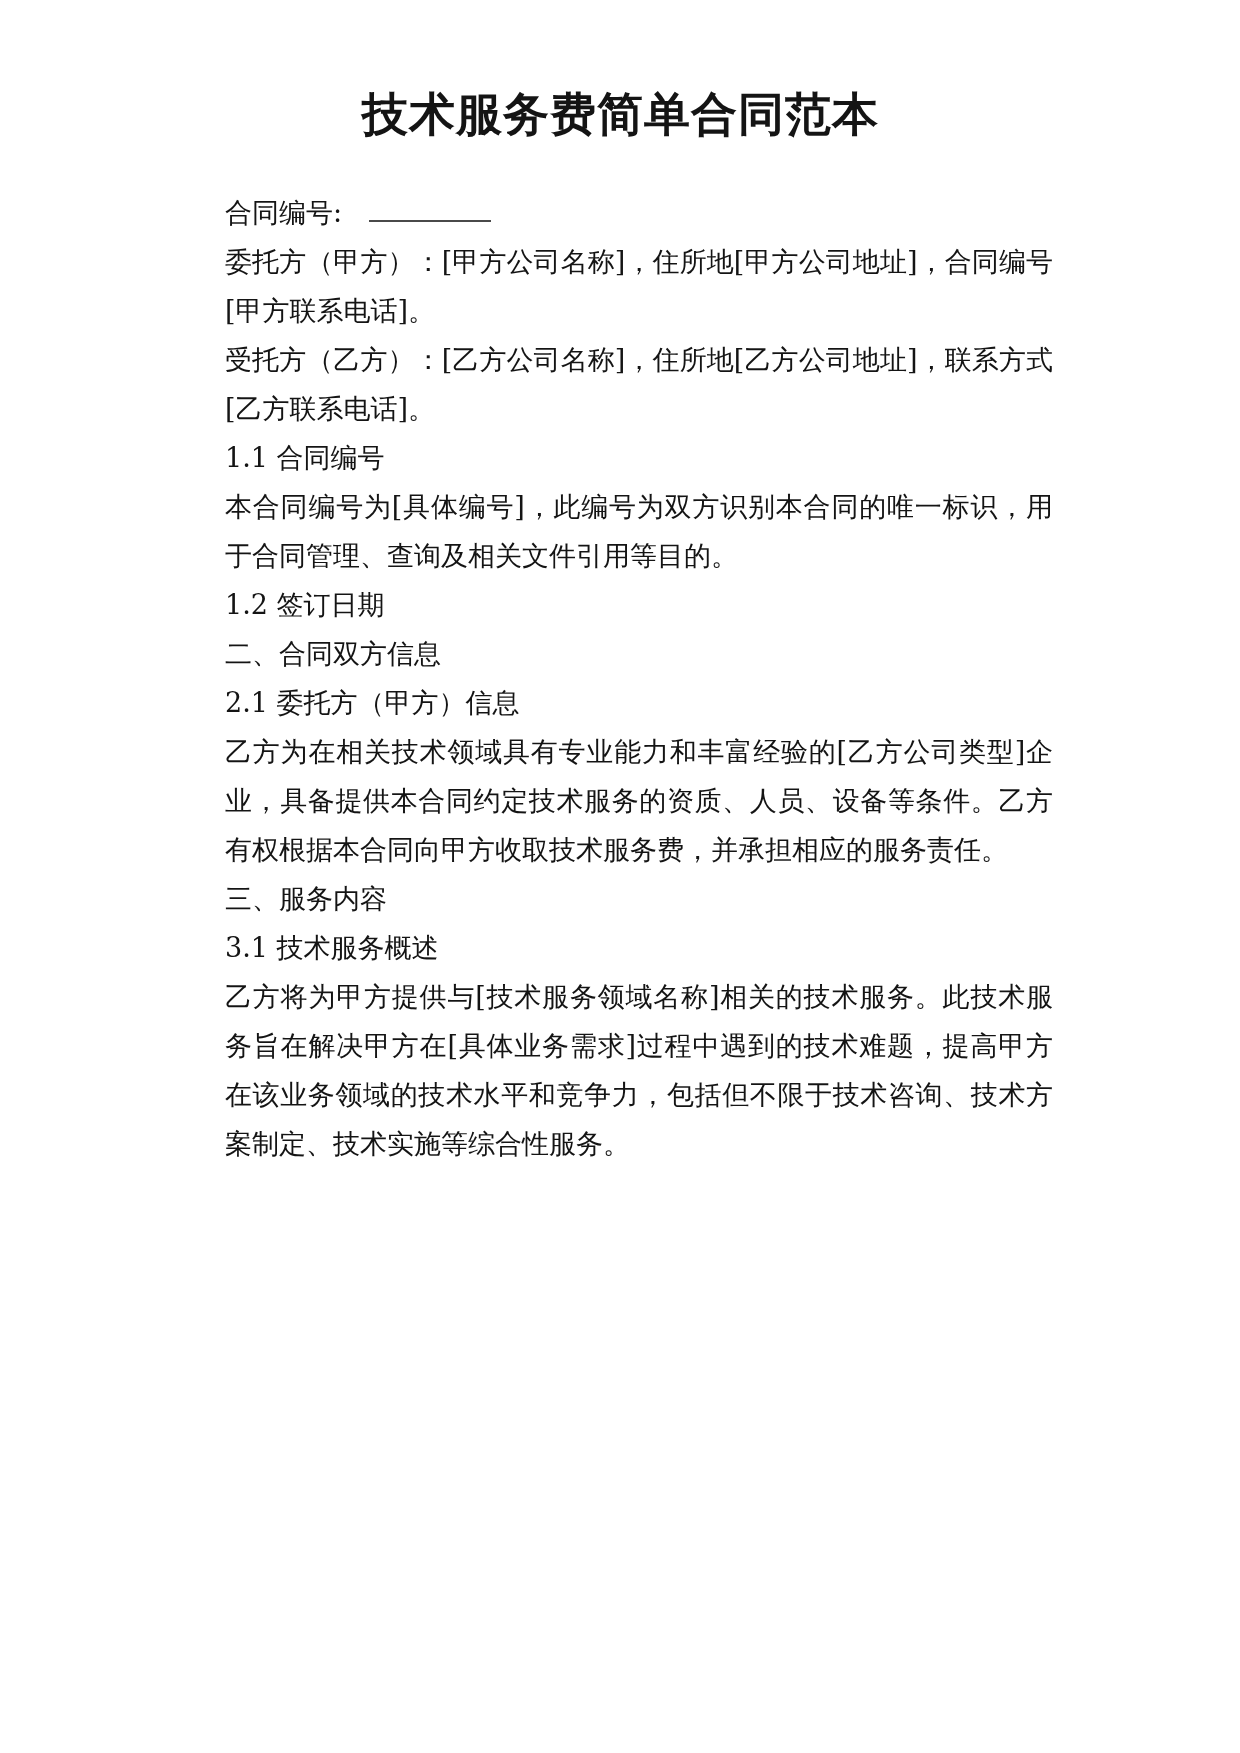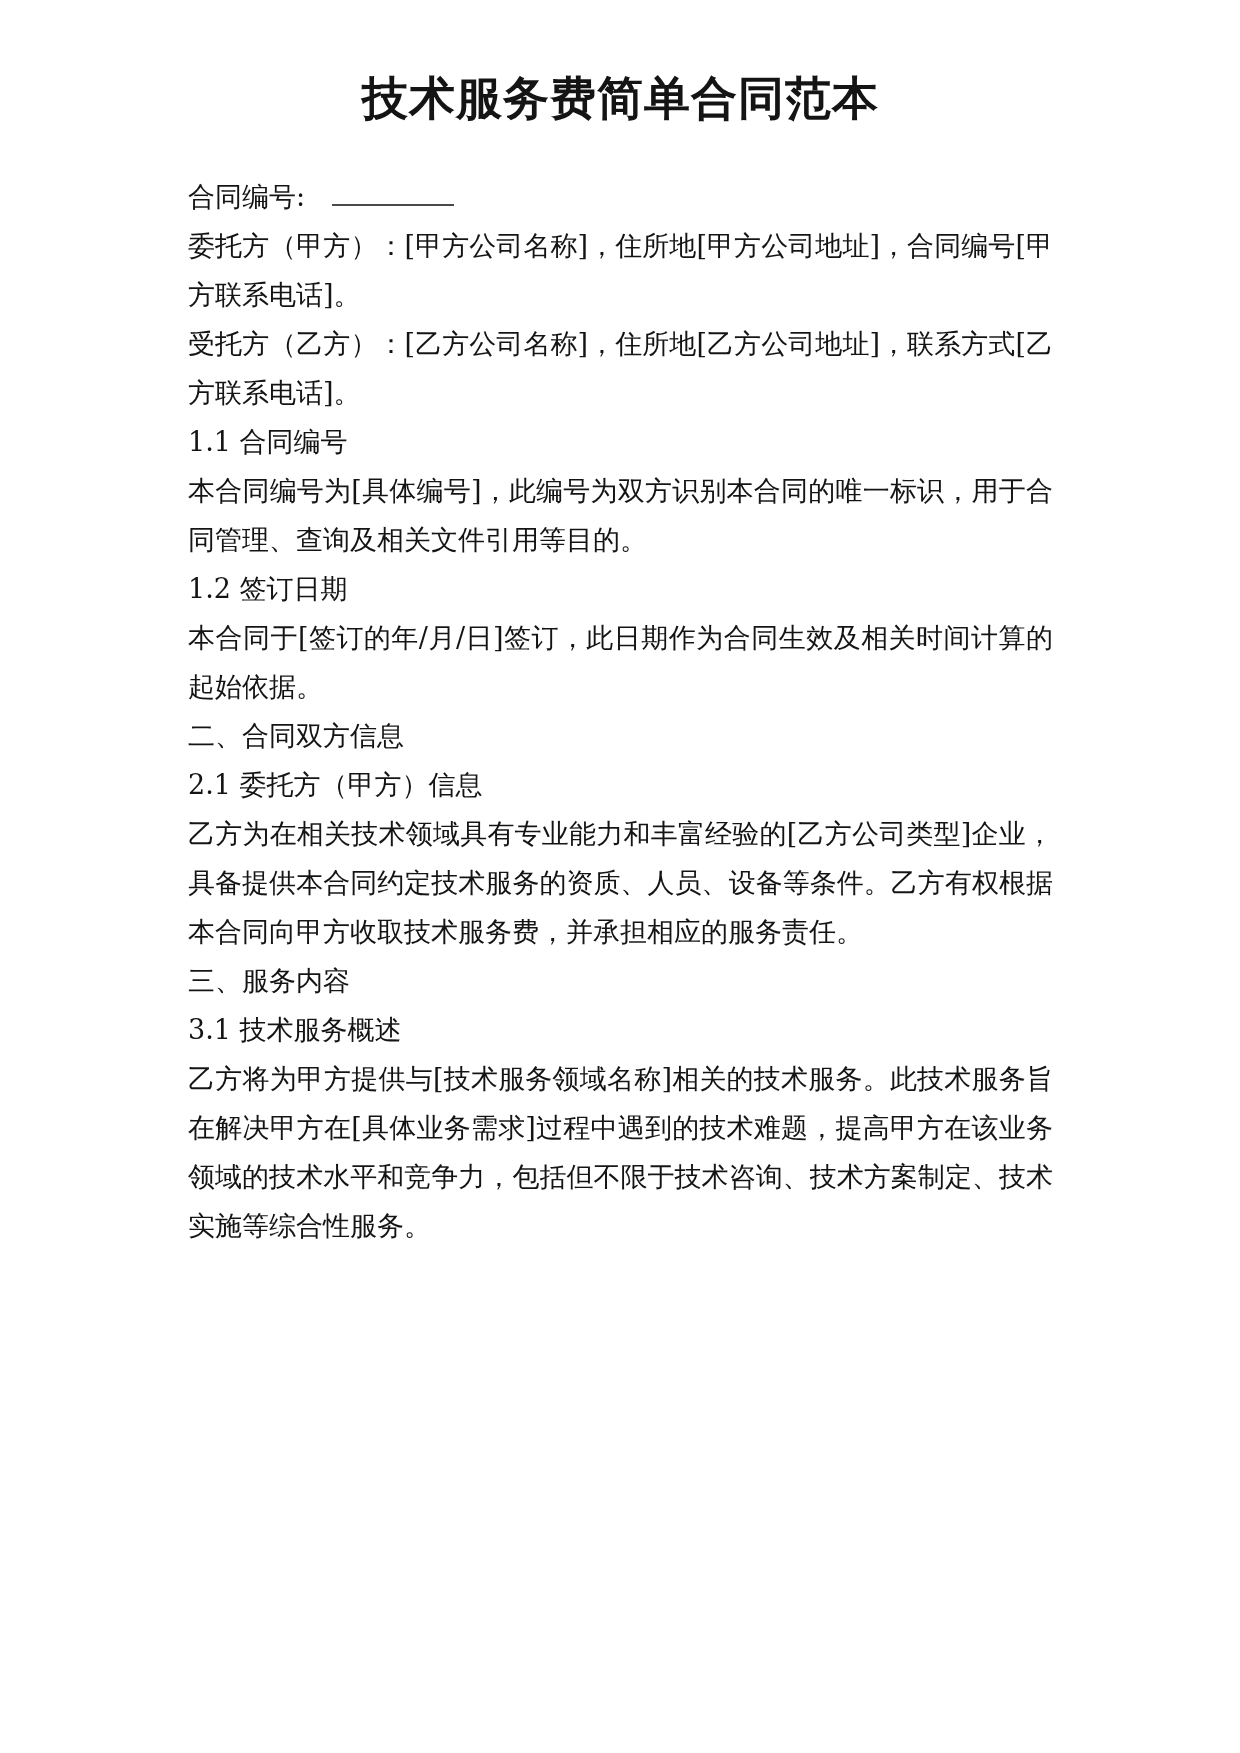--- a/index.html
+++ b/index.html
@@ -7,37 +7,38 @@
     padding: 0;
     background: #ffffff;
   }
   .page {
     position: relative;
     width: 1240px;
     height: 1753px;
     margin: 0 auto;
     background: #ffffff;
     box-sizing: border-box;
-    padding: 62px 187px 0 188px;
+    padding: 78px 187px 0 188px;
     font-family: "DejaVu Serif", "Liberation Serif", serif;
     color: #141414;
     overflow: hidden;
   }
   .doc-title {
     margin: 0;
     font-size: 46px;
     line-height: 72px;
     font-weight: 700;
     text-align: center;
     letter-spacing: 1px;
     white-space: nowrap;
   }
   .doc-lines {
     margin-top: 38px;
     font-size: 27px;
+    margin-left: 37px;
   }
   .line {
     margin: 0;
     line-height: 49px;
     text-align: justify;
     text-align-last: left;
     word-break: break-all;
   }
   .contract-number .blank {
     display: inline-block;
@@ -58,21 +59,20 @@
     <p class="line contract-number">
       <span>合同编号:</span>
       <span class="blank"></span>
     </p>
 
   <p class="line paragraph">委托方（甲方）：[甲方公司名称]，住所地[甲方公司地址]，合同编号[甲方联系电话]。</p>
       <p class="line paragraph">受托方（乙方）：[乙方公司名称]，住所地[乙方公司地址]，联系方式[乙方联系电话]。</p>
       <p class="line heading">1.1 合同编号</p>
       <p class="line paragraph">本合同编号为[具体编号]，此编号为双方识别本合同的唯一标识，用于合同管理、查询及相关文件引用等目的。</p>
       <p class="line heading">1.2 签订日期</p>
-      <p class="line paragraph">本合同于[签订的年/月/日]签订，此日期作为合同生效及相关时间计算的起始依据。</p>
       <p class="line heading">二、合同双方信息</p>
       <p class="line heading">2.1 委托方（甲方）信息</p>
       <p class="line paragraph">乙方为在相关技术领域具有专业能力和丰富经验的[乙方公司类型]企业，具备提供本合同约定技术服务的资质、人员、设备等条件。乙方有权根据本合同向甲方收取技术服务费，并承担相应的服务责任。</p>
       <p class="line heading">三、服务内容</p>
       <p class="line heading">3.1 技术服务概述</p>
       <p class="line paragraph">乙方将为甲方提供与[技术服务领域名称]相关的技术服务。此技术服务旨在解决甲方在[具体业务需求]过程中遇到的技术难题，提高甲方在该业务领域的技术水平和竞争力，包括但不限于技术咨询、技术方案制定、技术实施等综合性服务。</p>
     </div>
 </div>
 
 </body></html>

